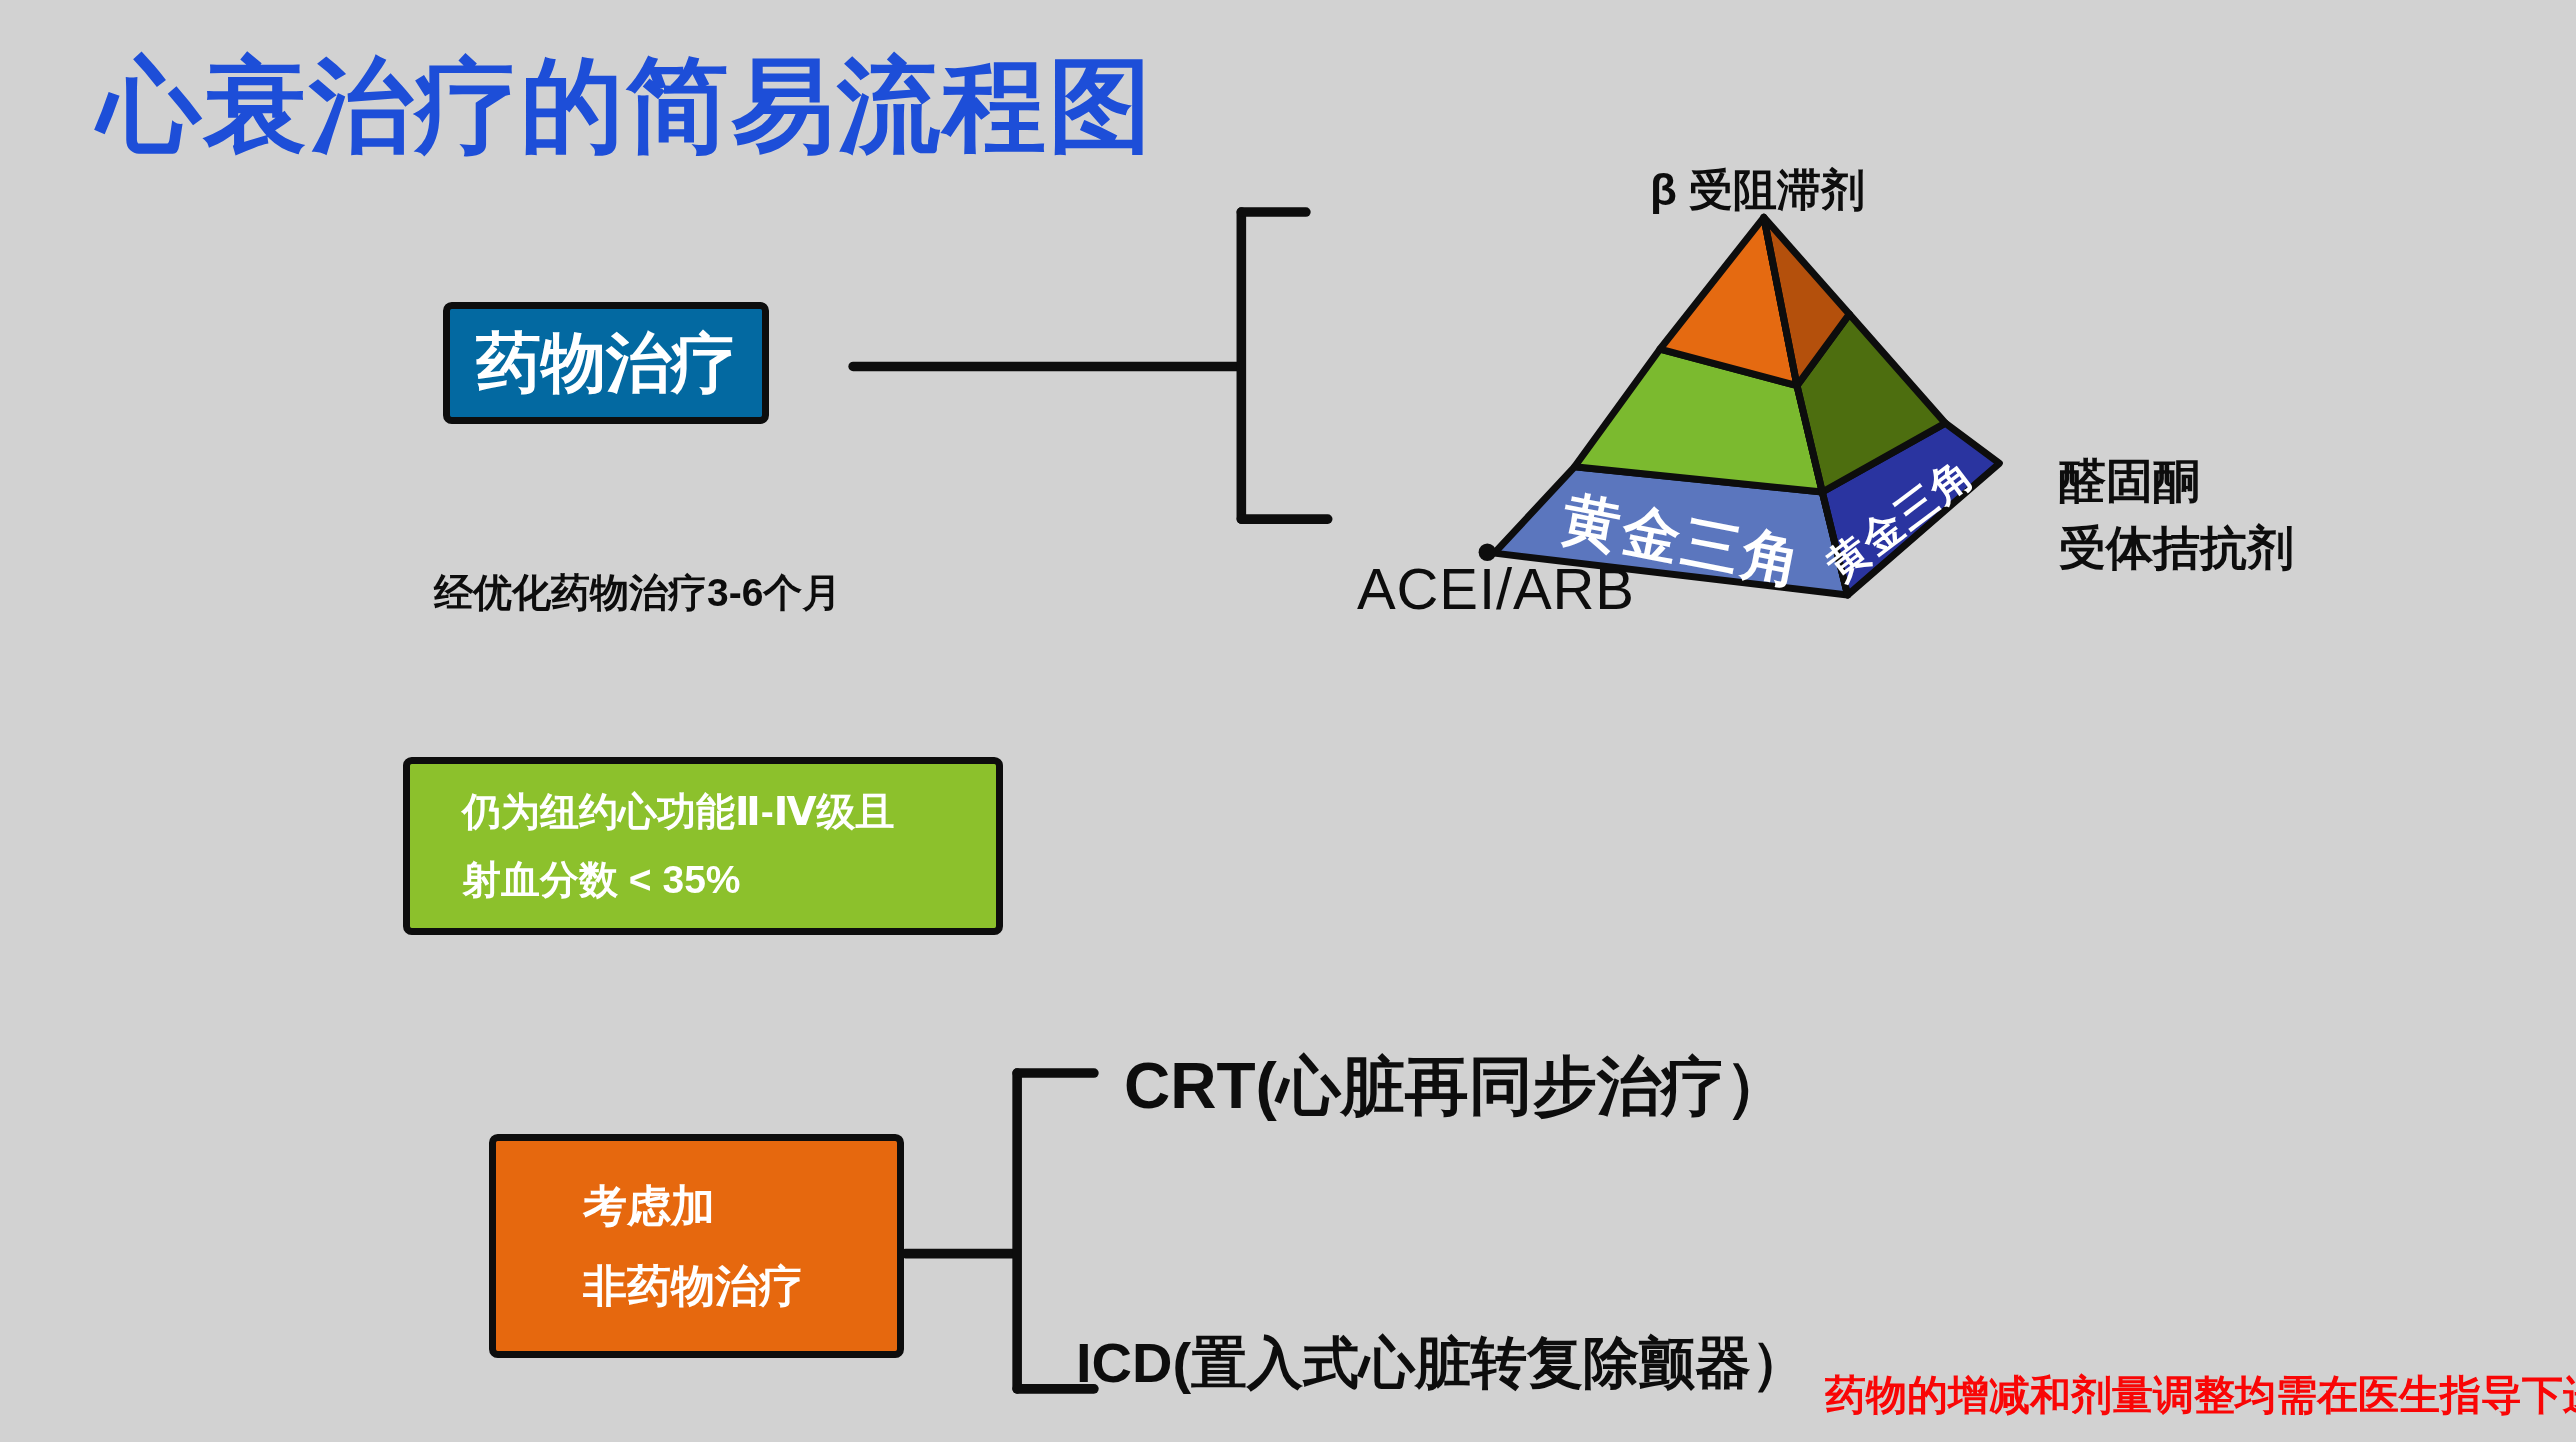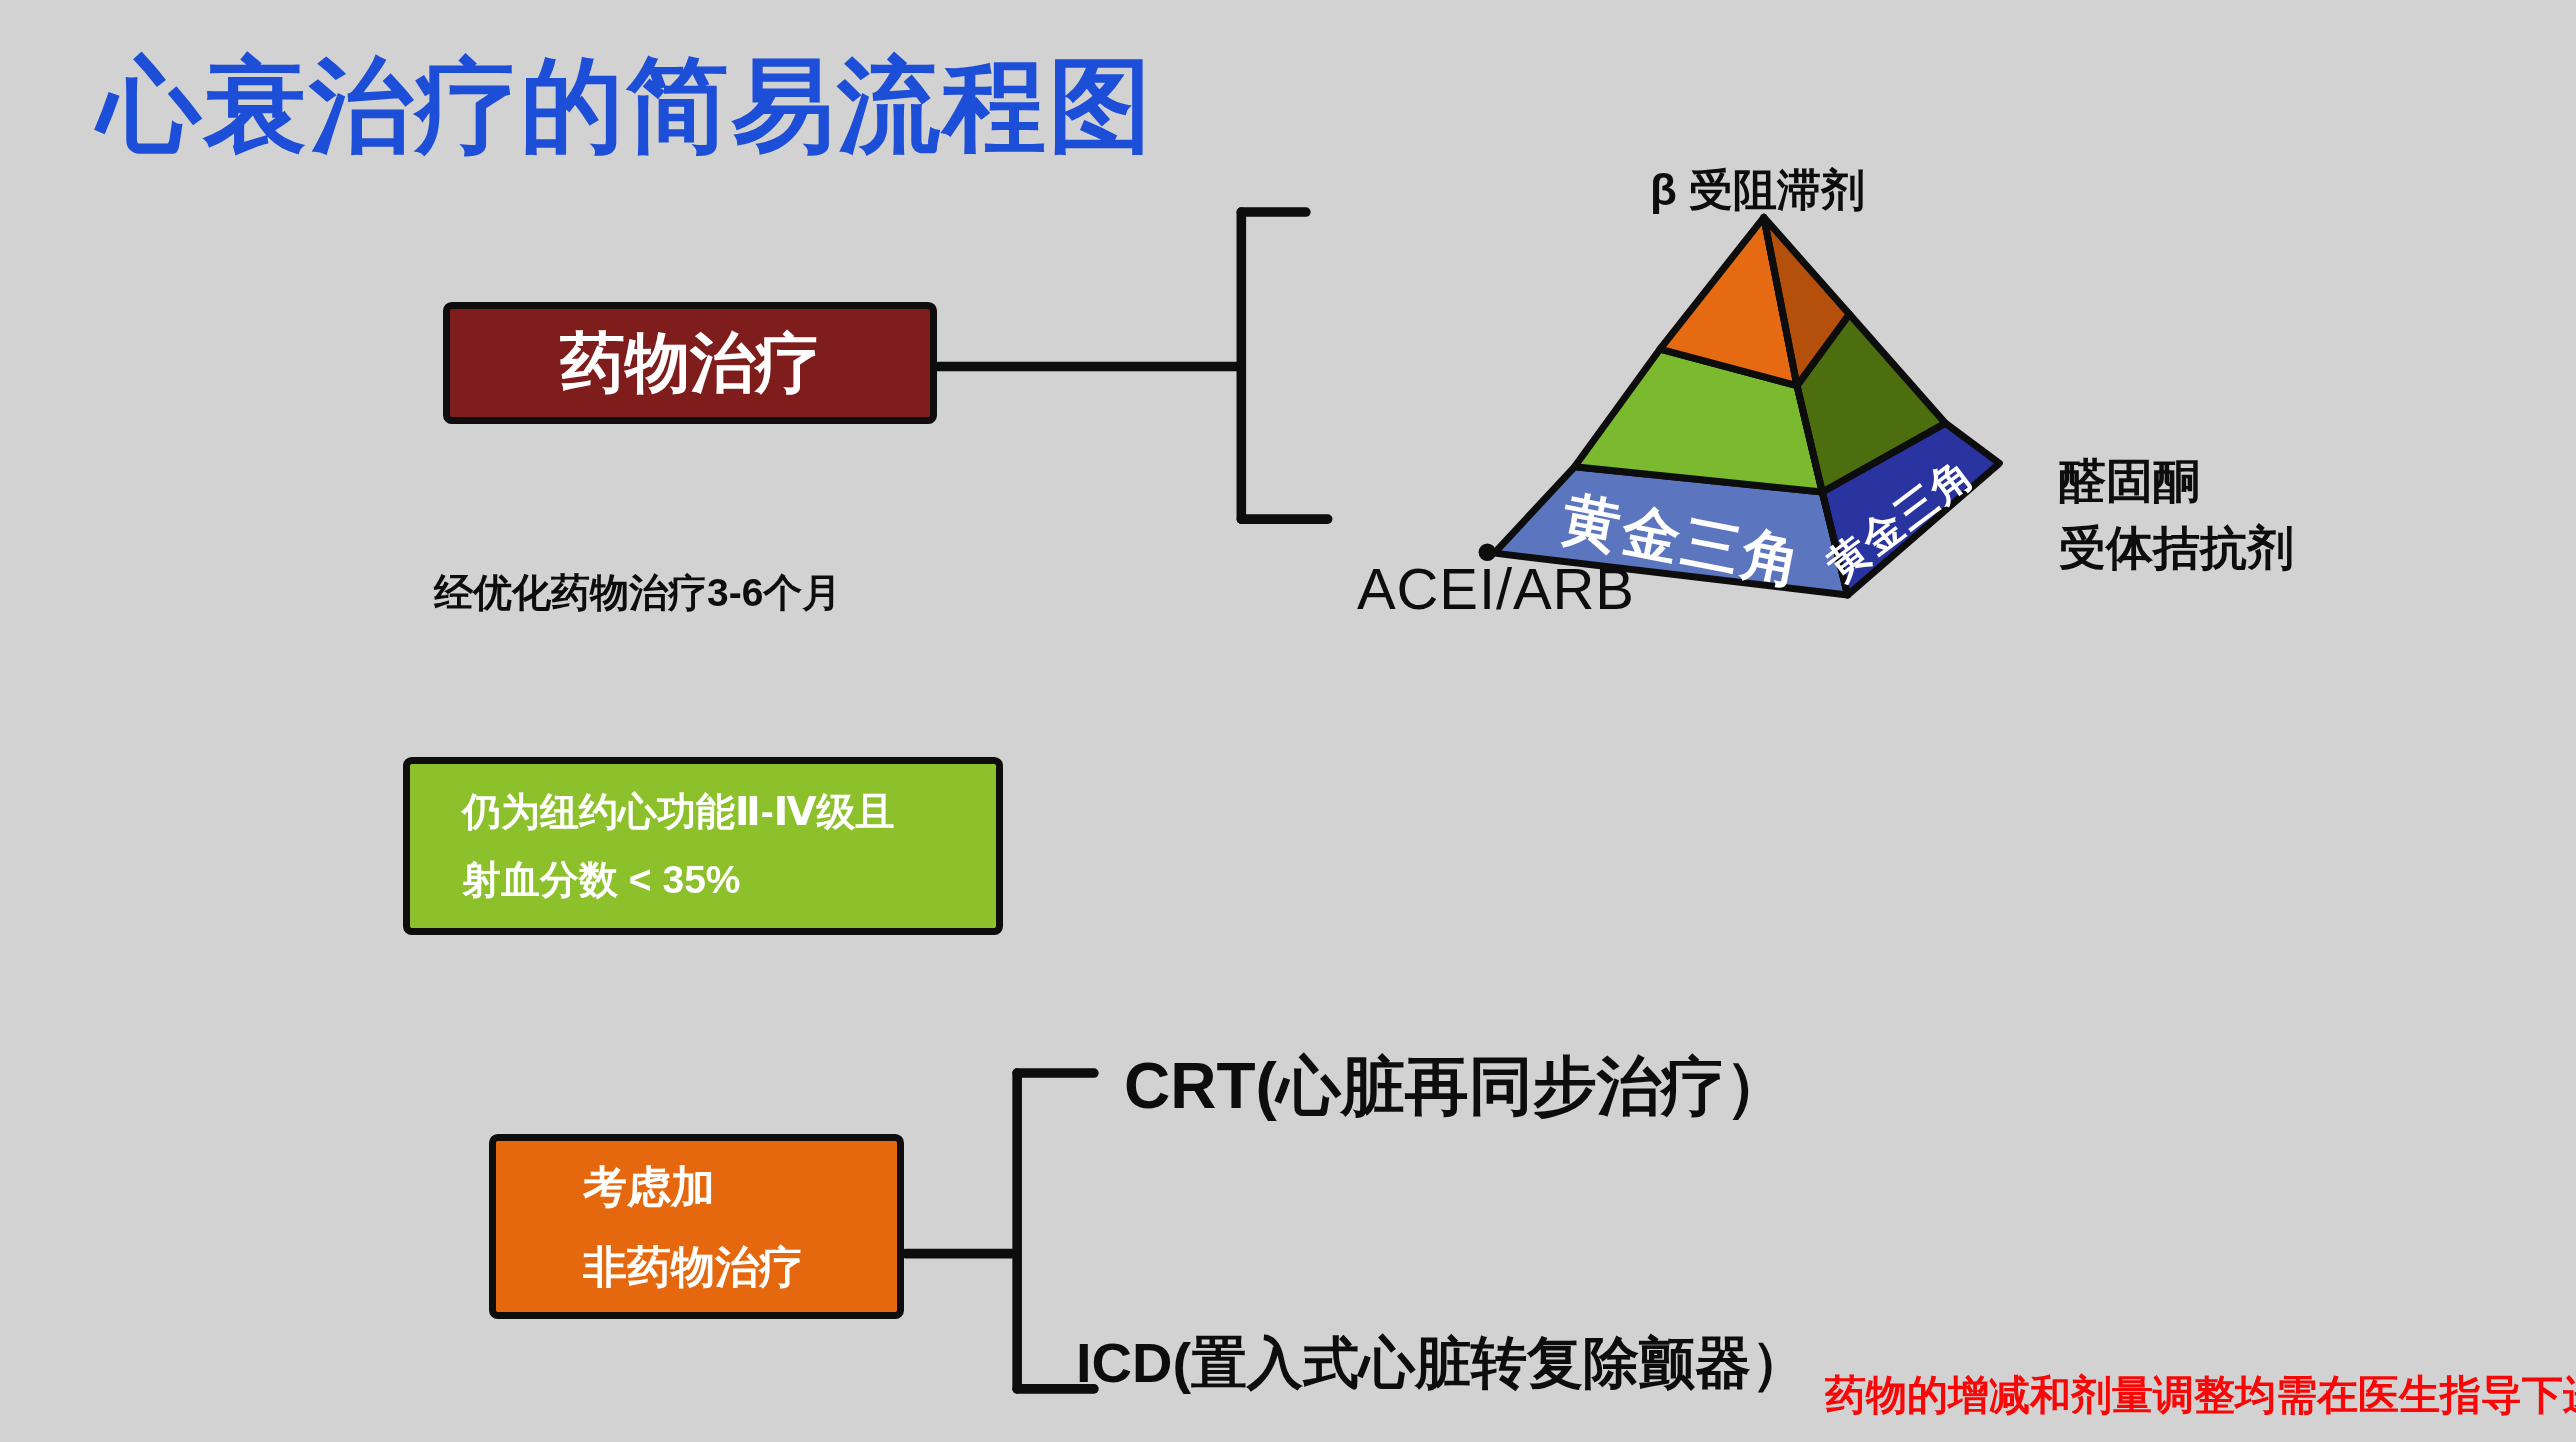--- a/index.html
+++ b/index.html
@@ -23,32 +23,32 @@
 
   .node{
     box-sizing:border-box;
     border:7.9px solid #0D0D0D;border-radius:8.7px;
     display:flex;flex-direction:column;justify-content:center;
     color:#ffffff;font-weight:700;
   }
   .node .ln{white-space:nowrap;}
 
   .drug-box{
-    left:443px;top:302px;width:494px;height:122px;
-    background:#7f1d1d;align-items:center;
+    left:443px;top:302px;width:326px;height:122px;
+    background:#0369a1;align-items:center;
     font-size:65px;
   }
   .criteria-box{
     left:403px;top:757px;width:600px;height:178px;
     background:#8CC12C;
     font-size:39px;line-height:68px;
     padding-left:52px;
   }
   .consider-box{
-    left:489px;top:1134px;width:415px;height:185px;
+    left:489px;top:1134px;width:415px;height:224px;
     background:#E6680E;
     font-size:44px;line-height:80px;
     padding-left:87px;
   }
 
   .lbl{white-space:nowrap;}
   .beta-label{left:1650px;top:161px;font-size:44px;font-weight:700;text-align:center;}
   .aldo-label{left:2059px;top:447px;font-size:47px;font-weight:700;line-height:67px;}
   .acei-label{left:1357px;top:555px;font-size:58px;font-weight:400;letter-spacing:0.9px;}
   .opt-note{left:434px;top:566px;font-size:39px;font-weight:700;}

